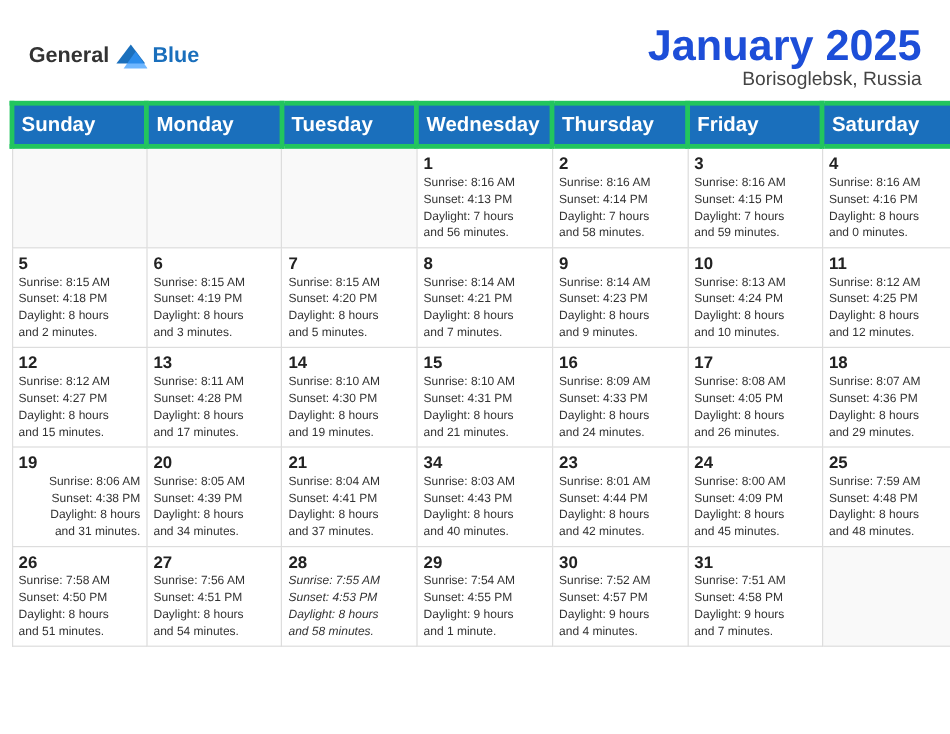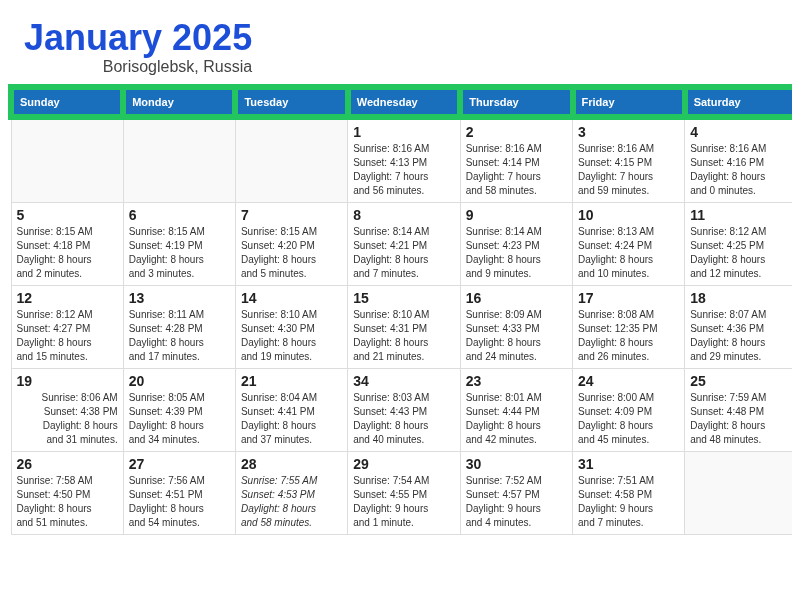--- a/index.html
+++ b/index.html
@@ -53,25 +53,25 @@
       width: 100%;
       border-collapse: collapse;
       margin: 0;
       padding: 0 12px;
       width: 792px;
       padding: 0;
     }
     .calendar th {
       background: #1a6fbc;
       color: #fff;
-      font-size: 11px;
+      font-size: 17px;
       font-weight: bold;
       padding: 6px 6px;
       text-align: left;
-      border: 6px solid #22c55e;
+      border: 4px solid #22c55e;
     }
     .calendar td {
       vertical-align: top;
       border: 1px solid #ddd;
       padding: 4px 5px;
       width: 113px;
       min-height: 80px;
       background: #fff;
       font-size: 10px;
       color: #333;
@@ -92,20 +92,29 @@
       line-height: 1.4;
     }
     .wrapper {
       padding: 0 8px 8px 8px;
     }
   </style>
 </head>
 <body>
 
 <div class="header">
+  <div class="logo">
+    <span class="logo-text-general">General</span>
+    <svg class="logo-icon" viewBox="0 0 28 28">
+      <polygon points="14,4 26,20 2,20" fill="#1a6fbc"></polygon>
+      <polygon points="18,10 28,24 8,24" fill="#3399ff" opacity="0.7"></polygon>
+    </svg>
+    <br>
+    <span class="logo-text-blue">Blue</span>
+  </div>
   <div class="title-block">
     <div class="month-title">January 2025</div>
     <div class="subtitle">Borisoglebsk, Russia</div>
   </div>
 </div>
 
 <div class="wrapper">
 <table class="calendar">
   <thead>
     <tr>
@@ -235,21 +244,21 @@
           <td>
             <span class="day-number">16</span>
             <div class="day-info" style="white-space: pre-line;">Sunrise: 8:09 AM
 Sunset: 4:33 PM
 Daylight: 8 hours
 and 24 minutes.</div>
           </td>
           <td>
             <span class="day-number">17</span>
             <div class="day-info" style="white-space: pre-line;">Sunrise: 8:08 AM
-Sunset: 12:35 PM
+Sunset: 4:05 PM
 Daylight: 8 hours
 and 26 minutes.</div>
           </td>
           <td>
             <span class="day-number">18</span>
             <div class="day-info" style="white-space: pre-line;">Sunrise: 8:07 AM
 Sunset: 4:36 PM
 Daylight: 8 hours
 and 29 minutes.</div>
           </td>

